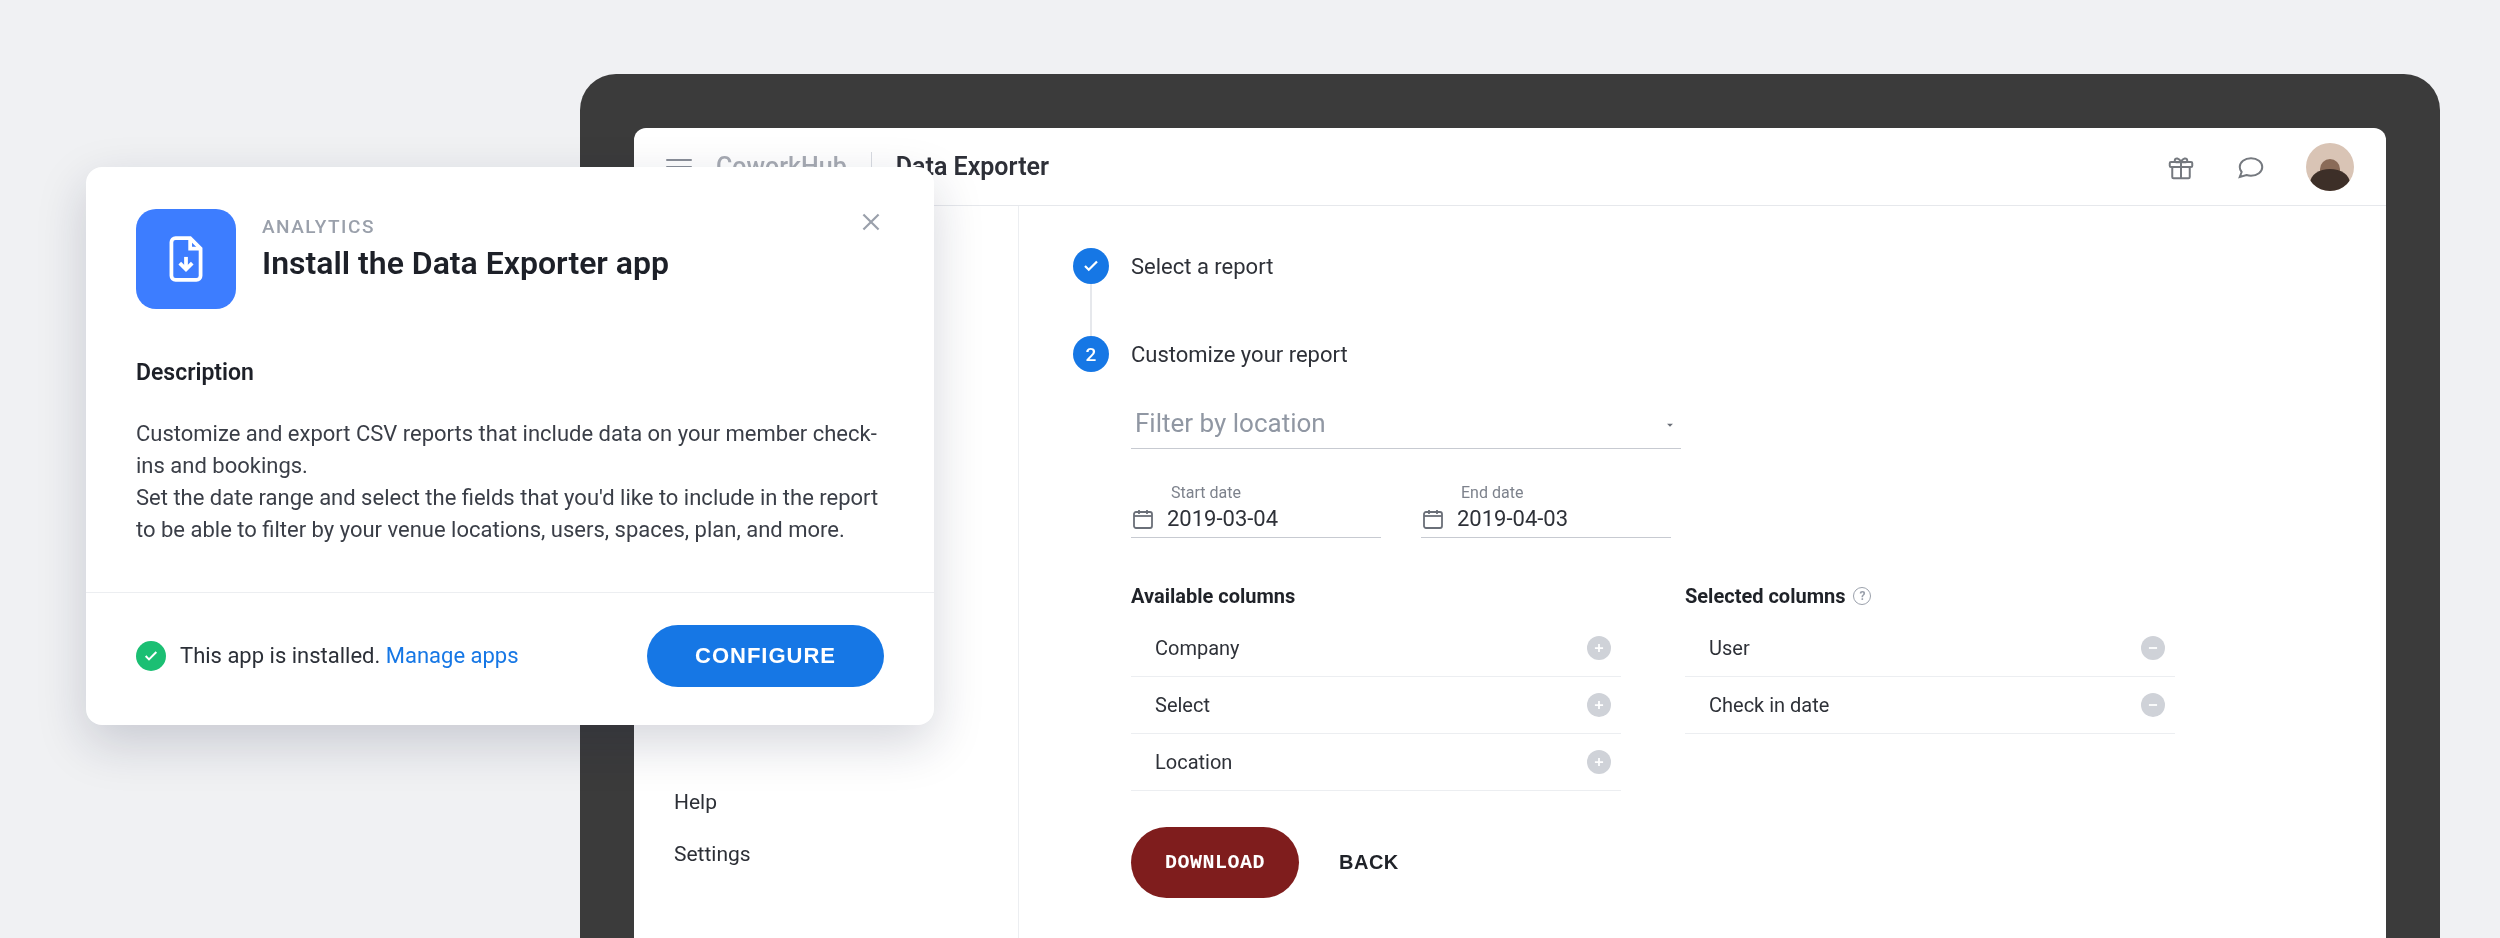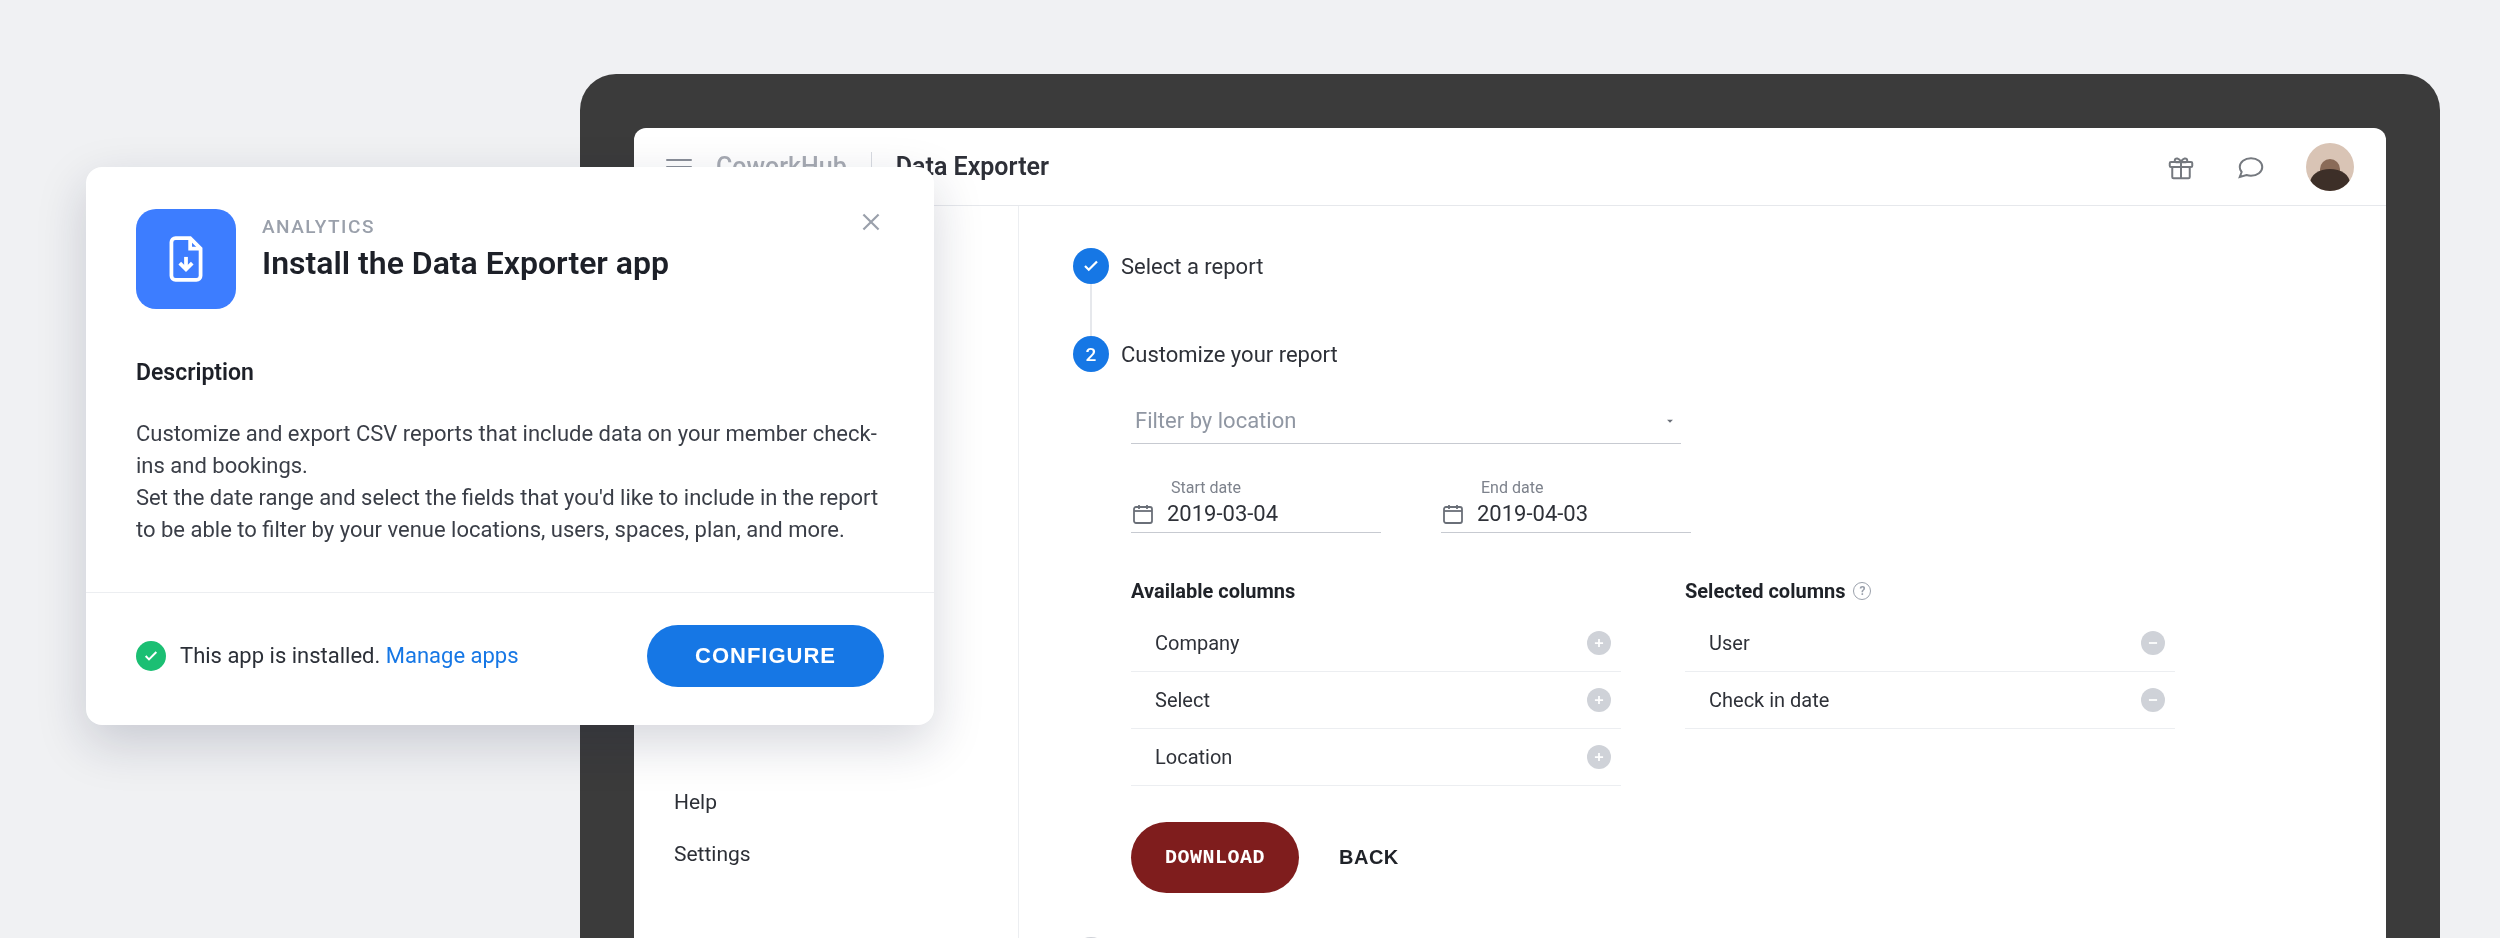--- a/index.html
+++ b/index.html
@@ -128,21 +128,21 @@
     flex: 1;
     padding: 42px 54px;
     overflow: auto;
     position: relative;
   }
 
   
   .step-row {
     display: flex;
     align-items: center;
-    gap: 12px;
+    gap: 22px;
   }
   .step-circle {
     width: 36px; height: 36px;
     border-radius: 50%;
     display: flex;
     align-items: center;
     justify-content: center;
     font-size: 19px;
     font-weight: 500;
     color: #fff;
@@ -164,27 +164,27 @@
 
   
   .filter-location {
     width: 550px;
     border-bottom: 1px solid #c7cad1;
     padding: 10px 4px;
     display: flex;
     justify-content: space-between;
     align-items: center;
     color: #9097a3;
-    font-size: 22px;
+    font-size: 26px;
     cursor: pointer;
     margin-bottom: 34px;
   }
 
   
-  .dates-row { display: flex; gap: 60px; margin-bottom: 46px; }
+  .dates-row { display: flex; gap: 40px; margin-bottom: 46px; }
   .date-field { display: flex; flex-direction: column; gap: 4px; width: 250px; }
   .date-label { font-size: 16px; color: #7d828c; padding-left: 40px; }
   .date-input-row {
     display: flex;
     align-items: center;
     gap: 12px;
     border-bottom: 1px solid #c7cad1;
     padding-bottom: 6px;
   }
   .date-input-row .cal { color: #6a6f78; display:flex; }

